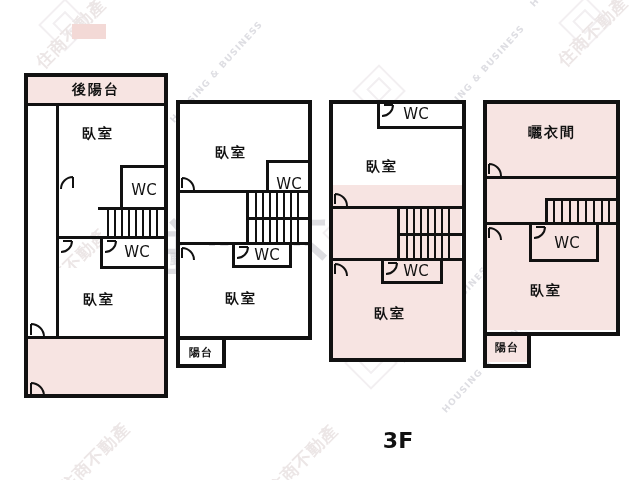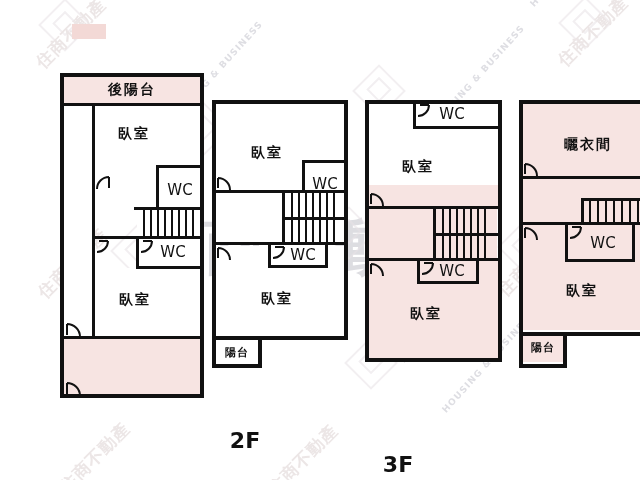--- a/index.html
+++ b/index.html
@@ -52,21 +52,21 @@
     background:#f3d9d6;
   }
   #title-text{
     position:absolute;left:112px;top:8px;
     font-family:"DejaVu Sans","Liberation Sans",sans-serif;
     font-size:25px;font-weight:bold;color:#cc1111;
     letter-spacing:1px;white-space:nowrap;
   }
 
   
-  .plan{position:absolute;margin-left:36px;}
+  .plan{position:absolute;}
   .wall{position:absolute;background:#111111;}
   .room{position:absolute;background:#ffffff;}
   .pink{background:#f7e4e2;}
   .lbl{
     position:absolute;
     font-family:"DejaVu Sans","Liberation Sans",sans-serif;
     color:#111;
     white-space:nowrap;
     text-align:center;
   }
@@ -394,22 +394,21 @@
       <svg width="16" height="16" viewBox="0 0 16 16">
           <path d="M1 2 L1 12 M1 2 A12 12 0 0 1 13 14" fill="none" stroke="#111" stroke-width="2"></path>
         </svg>
     </div>
     <div class="door" style="left:50px;top:126px;">
       <svg width="15" height="15" viewBox="0 0 15 15">
           <path d="M12 1 L3 1 M12 1 A11 11 0 0 1 1 12" fill="none" stroke="#111" stroke-width="2"></path>
         </svg>
     </div>
 
-    <div class="lbl lbl-cjk" style="left:14px;top:36px;width:110px;">曬衣間</div>
+    <div class="lbl lbl-cjk" style="left:14px;top:24px;width:110px;">曬衣間</div>
     <div class="lbl lbl-wc" style="left:62px;top:134px;width:44px;">WC</div>
     <div class="lbl lbl-cjk" style="left:22px;top:182px;width:82px;">臥室</div>
     <div class="lbl lbl-cjk-sm" style="left:2px;top:240px;width:44px;">陽台</div>
   </div>
 
-  <div class="fcap" style="left:205px;top:428px;width:80px;">2F</div>
-  <div class="fcap" style="left:358px;top:452px;width:80px;">3F</div>
+  <div class="fcap" style="left:358px;top:428px;width:80px;">3F</div>
 
 </div>
 
 </body></html>

